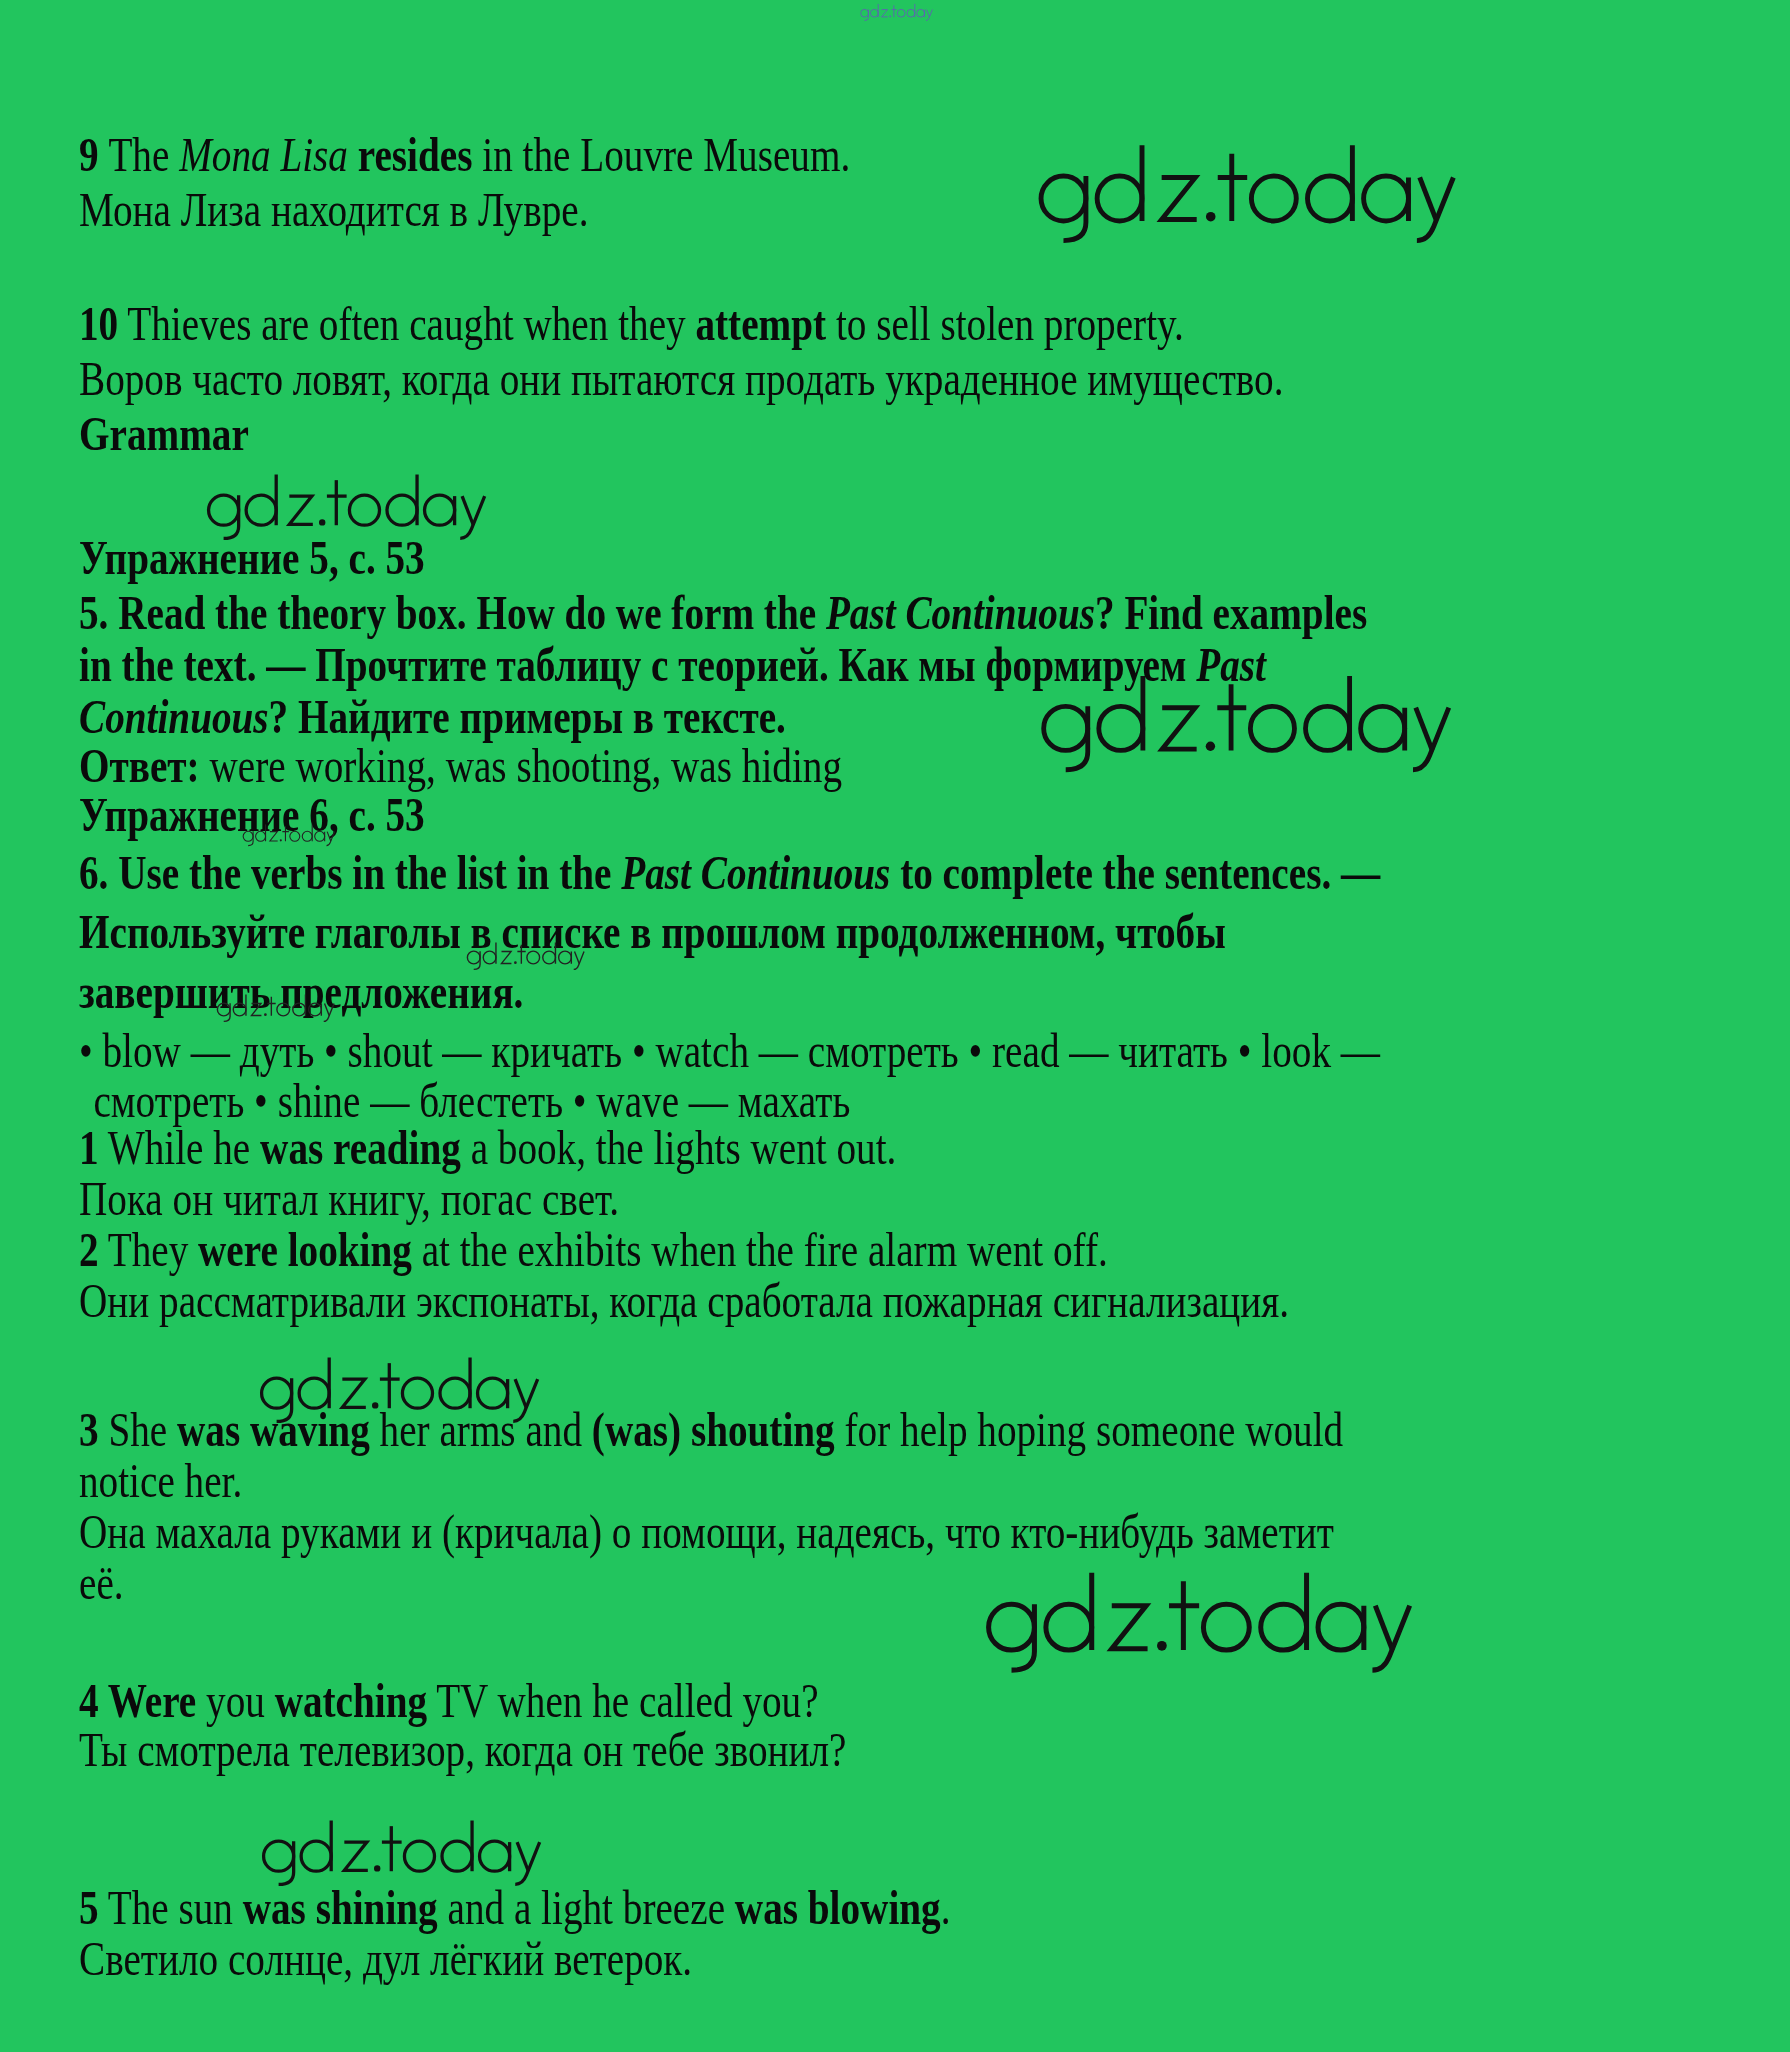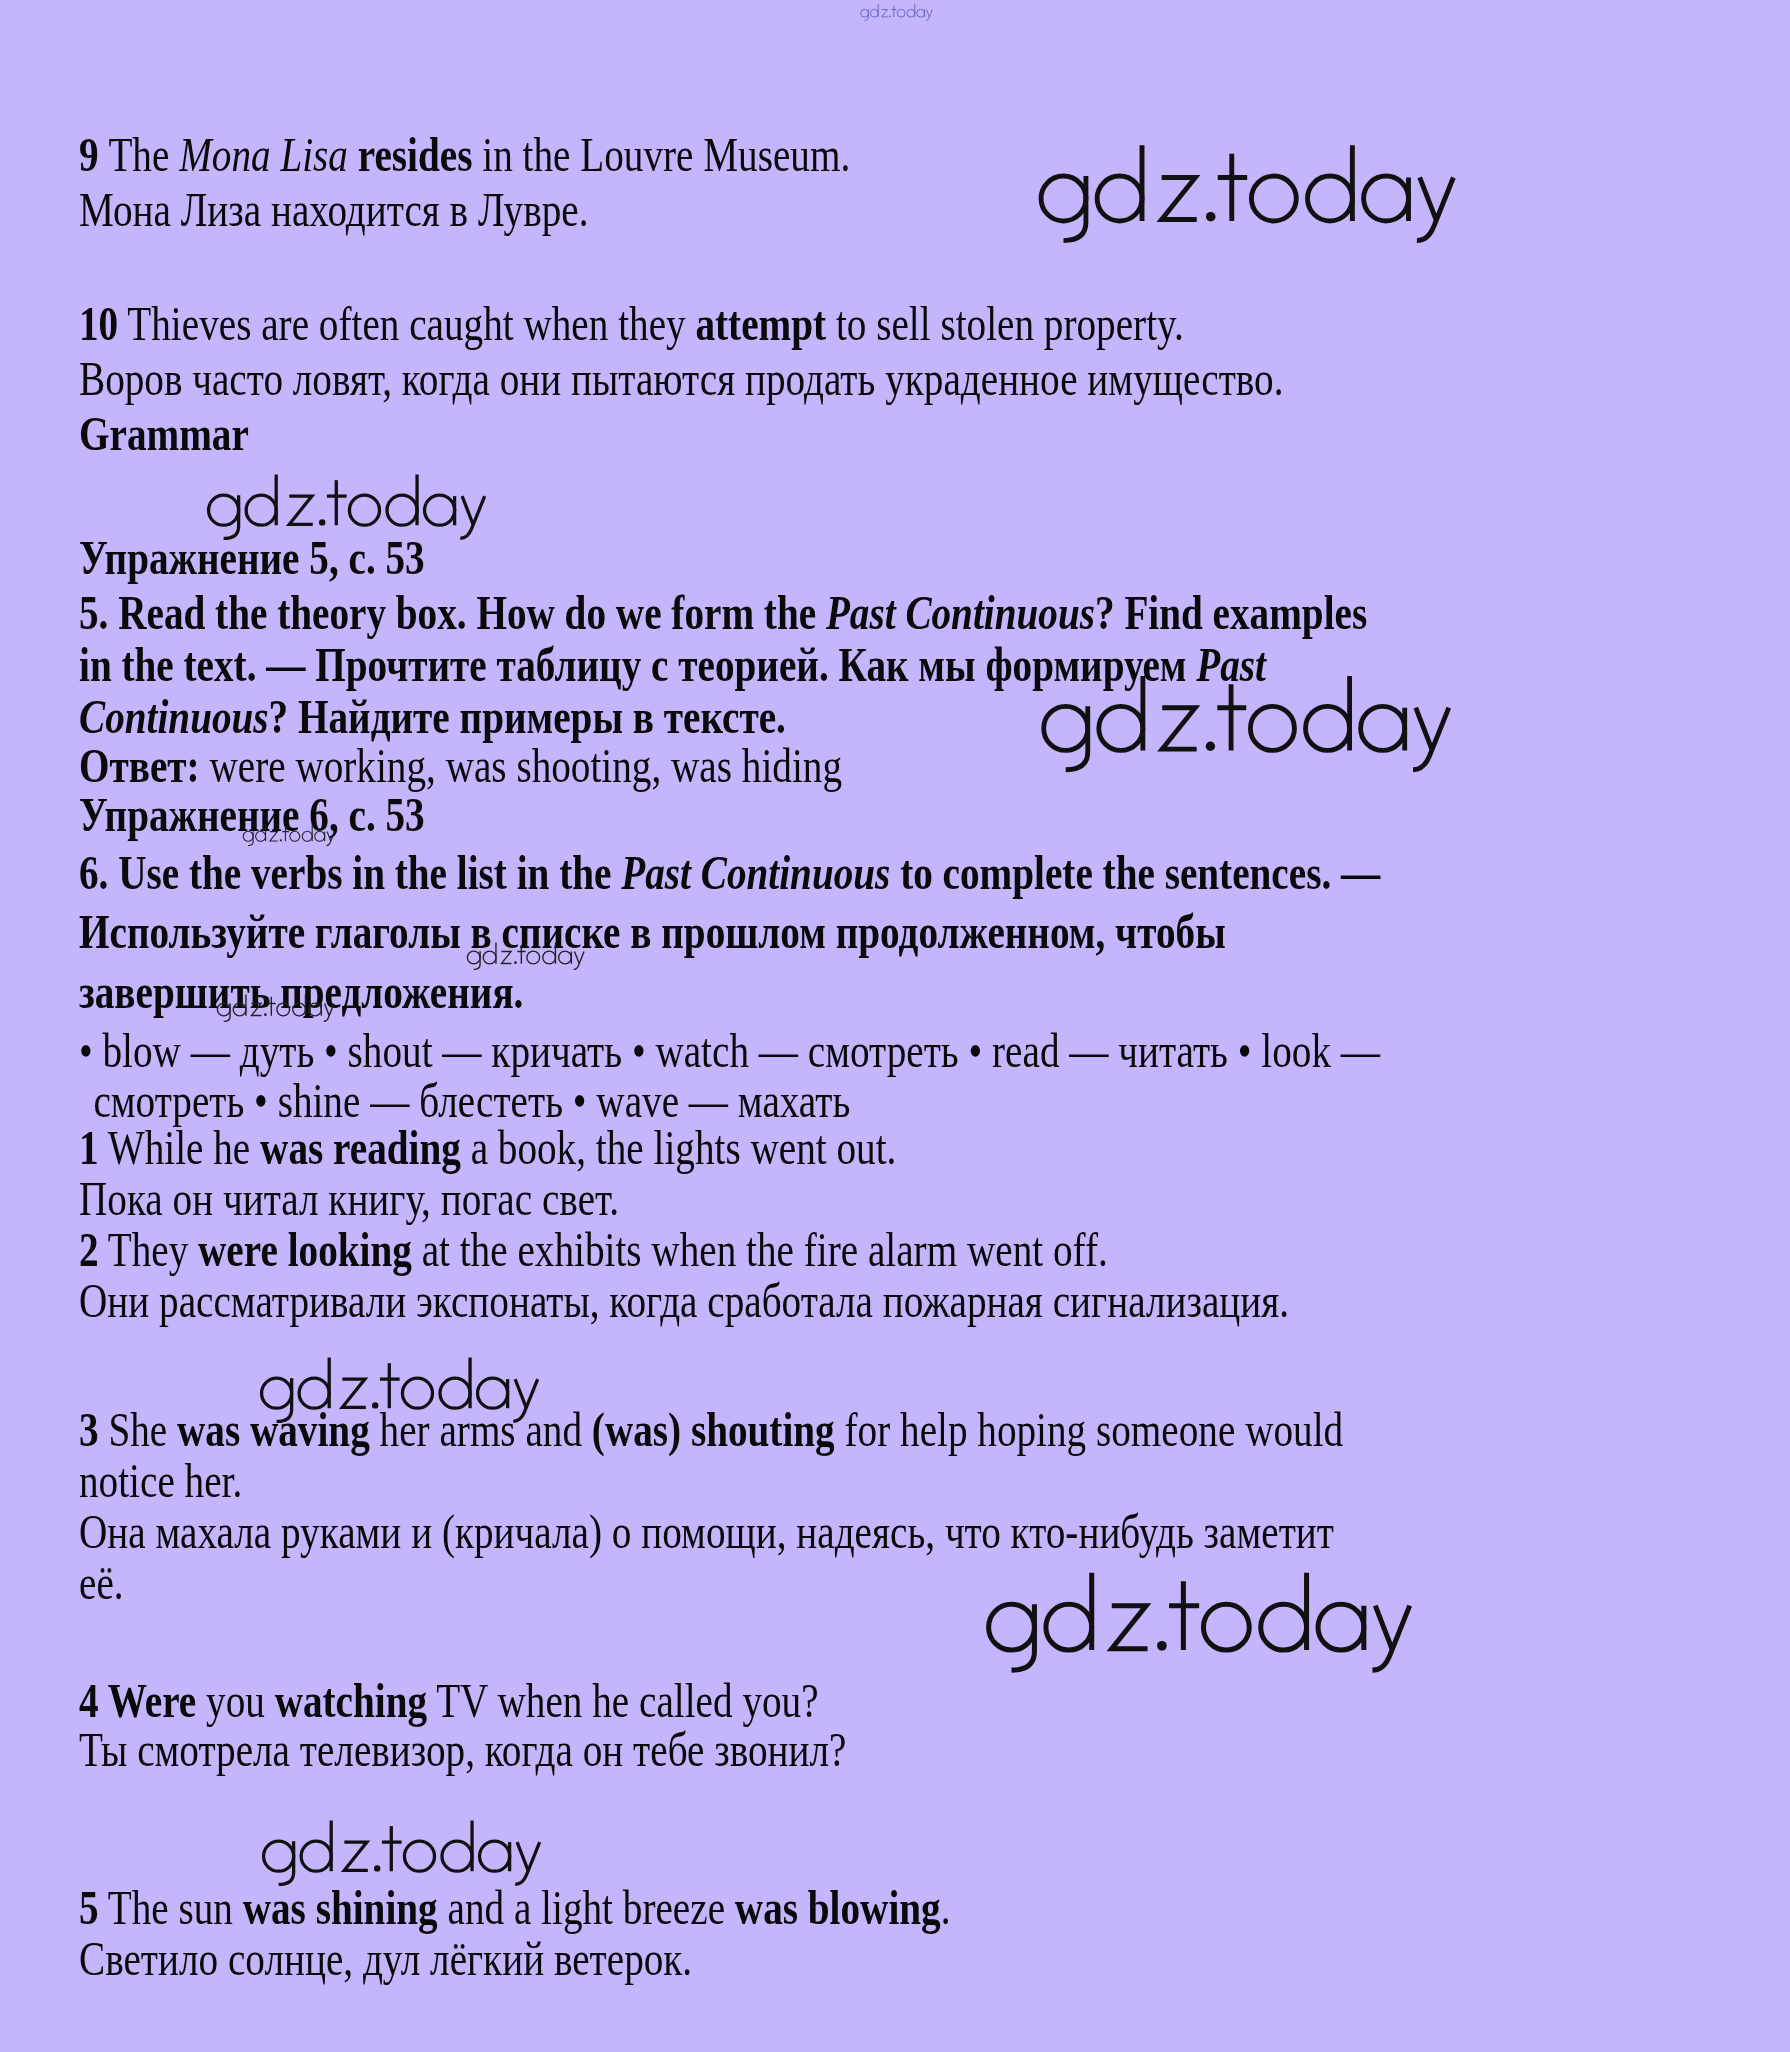--- a/index.html
+++ b/index.html
@@ -5,21 +5,21 @@
   html,body{margin:0;padding:0;}
   body{
     width:1790px;height:2053px;
     background:#ffffff;
     position:relative;
     overflow:hidden;
     font-family:"Liberation Serif", serif;
   }
   #page{
     position:absolute;inset:0;
-    background:#c4b5fd;
+    background:#22c55e;
   }
   #text-layer{
     position:absolute;
     left:79px;top:0;
     width:2237px;height:2053px;
     transform:scaleX(0.8);
     transform-origin:0 0;
   }
   .line{
     position:absolute;

